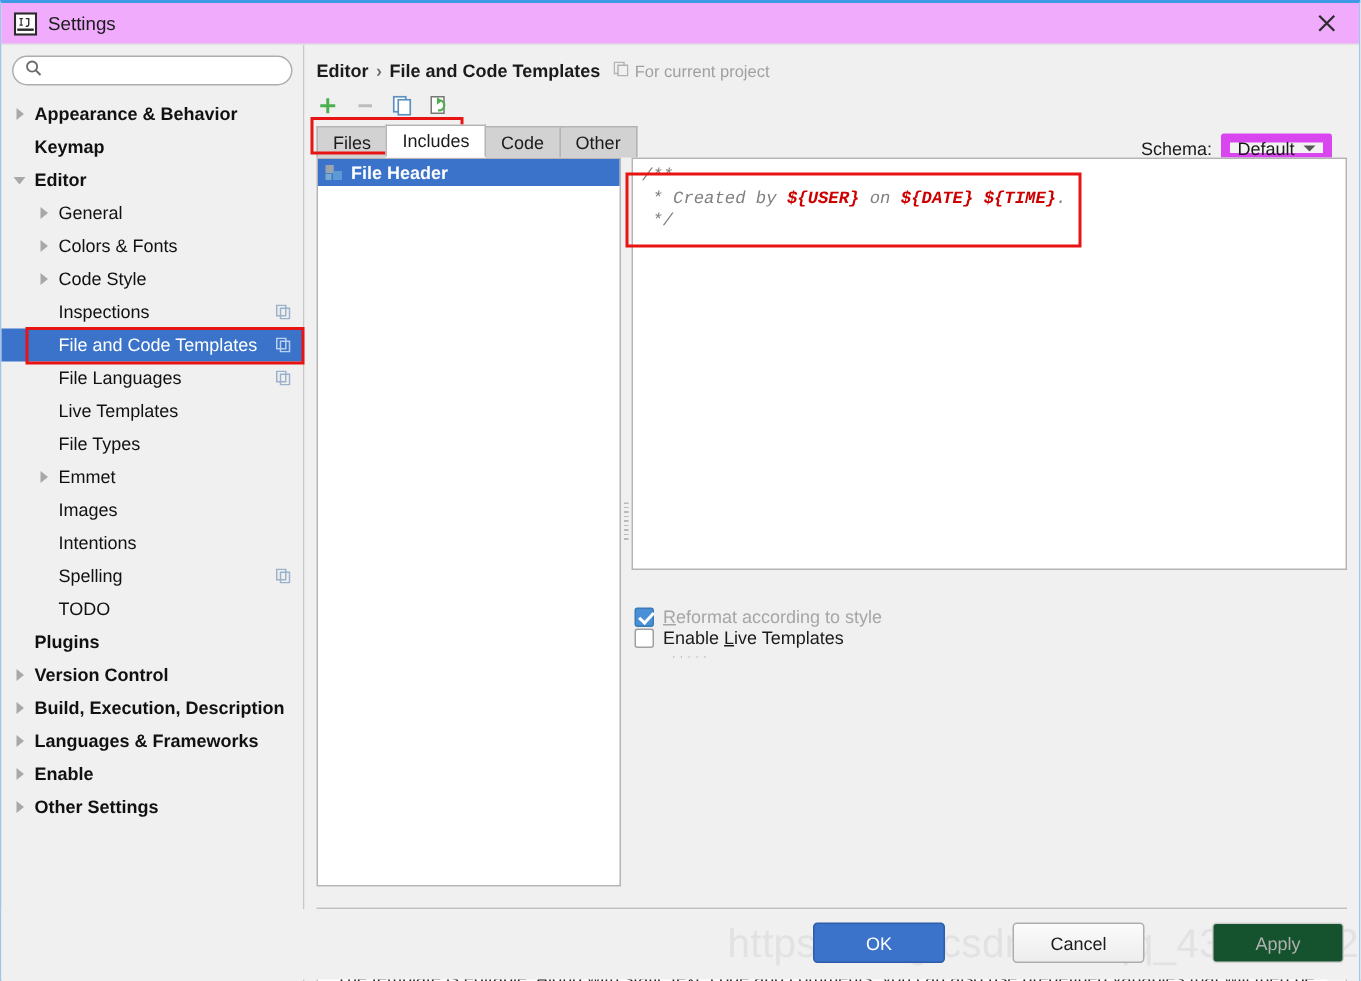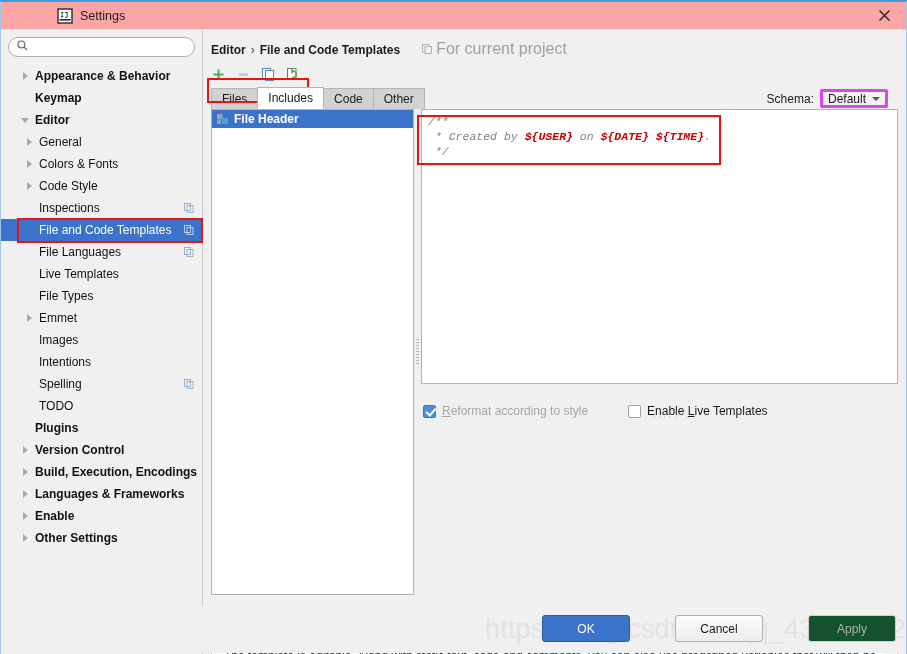--- a/index.html
+++ b/index.html
@@ -8,22 +8,22 @@
     background:#f0f0f0;
     font-family:"Liberation Sans", sans-serif;
     font-size:12px;
     color:#1a1a1a;
     -webkit-font-smoothing:antialiased;
   }
   .window{position:relative;width:907px;height:654px;background:#f0f0f0;box-sizing:border-box;
           border:1px solid #9fc6e8;border-top:2px solid #3f9ae5;}
 
   
-  .titlebar{height:27px;background:#fca5a5;display:flex;align-items:center;position:relative;
-            border-bottom:1px solid #e2e2e2;padding-left:48px;}
+  .titlebar{height:27px;background:#f0abfc;display:flex;align-items:center;position:relative;
+            border-bottom:1px solid #e2e2e2;}
   .title-icon{width:16px;height:16px;margin-left:8px;margin-right:7px;position:relative;flex:none;}
   .title-icon svg{display:block;}
   .title-text{font-size:12.5px;color:#1b1b1b;}
   .close-btn{position:absolute;right:0;top:0;width:44px;height:27px;display:flex;
              align-items:center;justify-content:center;cursor:default;}
   .close-btn svg{display:block;}
 
   
   .content{display:flex;height:calc(654px - 27px - 2px);box-sizing:border-box;}
 
@@ -43,31 +43,31 @@
   .tree-item .arrow{width:11px;height:11px;flex:none;margin-left:4px;margin-right:3px;position:relative;}
   .tree-item .arrow.closed::before{
       content:"";position:absolute;left:2px;top:1px;width:0;height:0;
       border-left:5px solid #a8a8a8;border-top:4px solid transparent;border-bottom:4px solid transparent;}
   .tree-item .arrow.open::before{
       content:"";position:absolute;left:0px;top:3px;width:0;height:0;
       border-top:5px solid #a8a8a8;border-left:4px solid transparent;border-right:4px solid transparent;}
   .tree-item .lbl{white-space:nowrap;}
   .tree-item.bold .lbl{font-weight:bold;}
   .tree-item .copy-ind{position:absolute;right:8px;top:5px;width:10px;height:10px;opacity:.85;}
-  .ind-l0{padding-left:16px;}
+  .ind-l0{padding-left:4px;}
   .ind-l1{padding-left:24px;}
   .ind-l1 .arrow{margin-left:0;}
 
   
   .right{flex:1;position:relative;box-sizing:border-box;background:#f0f0f0;}
   .breadcrumb{padding:10px 0 0 8px;font-size:12px;display:flex;align-items:baseline;}
   .breadcrumb .b1{font-weight:bold;color:#1b1b1b;}
   .breadcrumb .sep{color:#6f6f6f;margin:0 5px;font-weight:bold;}
   .breadcrumb .b2{font-weight:bold;color:#1b1b1b;}
-  .breadcrumb .proj{color:#a0a0a0;margin-left:22px;font-size:16px;display:flex;align-items:flex-end;}
+  .breadcrumb .proj{color:#a0a0a0;margin-left:9px;font-size:11px;display:flex;align-items:flex-end;}
   .breadcrumb .proj .ic{margin-right:4px;}
 
   .toolbar{display:flex;align-items:center;height:22px;padding-left:8px;margin-top:5px;gap:10px;}
   .tb-icon{width:15px;height:15px;position:relative;cursor:default;}
 
   .tabs{display:flex;align-items:flex-end;height:22px;padding-left:8px;margin-top:2px;position:relative;}
   .tab{height:20px;line-height:20px;padding:0 10px;font-size:12px;background:#d2d2d2;
        border:1px solid #b4b4b4;border-bottom:none;color:#1b1b1b;margin-right:-1px;cursor:default;}
   .tab.active{background:#ffffff;border-bottom:1px solid #ffffff;position:relative;z-index:2;}
 
@@ -83,21 +83,21 @@
      repeating-linear-gradient(to bottom,#b9b9b9 0 1px, transparent 1px 3px);}
 
   .editor-col{flex:1;display:flex;flex-direction:column;min-width:0;}
   .code-area{flex:none;height:275px;background:#ffffff;border:1px solid #b4b4b4;box-sizing:border-box;
              padding:4px 6px;overflow:hidden;position:relative;}
   .code-line{font-family:"Liberation Mono", monospace;font-size:11.5px;line-height:15px;
              white-space:pre;font-style:italic;color:#808080;}
   .code-line .var{color:#cc0000;font-weight:bold;font-style:italic;}
   .code-line .dot{color:#808080;}
 
-  .opts{height:30px;display:flex;padding-left:2px;margin-top:12px;}
+  .opts{height:30px;display:flex;padding-left:2px;margin-top:24px;flex-direction:column;}
   .cb{display:flex;align-items:center;margin-right:40px;cursor:default;}
   .cb .box{width:13px;height:13px;border:1px solid #a0a0a0;background:#fff;box-sizing:border-box;
            position:relative;margin-right:6px;flex:none;border-radius:2px;}
   .cb.checked .box{background:#4a90d9;border-color:#3b7ab5;}
   .cb.checked .box::after{content:"";position:absolute;left:3.5px;top:0.5px;width:4px;height:8px;
            border:solid #fff;border-width:0 2px 2px 0;transform:rotate(43deg);}
   .cb .tx{font-size:12px;color:#1b1b1b;}
   .cb.disabled .tx{color:#a6a6a6;}
   .cb .u{text-decoration:underline;}
   .dots{font-family:"Liberation Mono",monospace;font-size:7px;color:#bbb;letter-spacing:1px;
@@ -110,21 +110,21 @@
   .desc-box{margin-top:14px;height:156px;background:#ffffff;border:1px solid #c0c0c0;box-sizing:border-box;
             padding:9px 12px 0 12px;position:relative;overflow:hidden;}
   .desc-box p{margin:0 0 10px 0;font-size:12px;line-height:15px;color:#1b1b1b;}
   .desc-box i{font-style:italic;}
   .desc-box b{font-weight:bold;}
   .desc-scroll{position:absolute;right:1px;top:1px;width:11px;bottom:1px;background:#f5f5f5;}
   .desc-scroll .thumb{position:absolute;left:0;top:0;width:11px;height:26px;background:#d8d8d8;}
 
   .schema{position:absolute;right:18px;top:59px;display:flex;align-items:center;font-size:12px;}
   .schema .lbl{margin-right:6px;color:#1b1b1b;}
-  .schema .combo{height:19px;min-width:62px;border:3px solid #d946ef;background:#f2f2f2;border-radius:2px;
+  .schema .combo{height:19px;min-width:62px;border:6px solid #d946ef;background:#f2f2f2;border-radius:2px;
                  display:flex;align-items:center;justify-content:flex-end;padding:0 5px;
                  box-sizing:border-box;cursor:default;}
   .schema .combo .tx{font-size:12px;}
   .schema .combo .ar{margin-left:6px;width:0;height:0;border-left:4px solid transparent;
                      border-right:4px solid transparent;border-top:4px solid #555;}
 
   
   .footer{position:absolute;left:0;right:0;bottom:0;height:47px;background:#f0f0f0;}
   .btns{position:absolute;right:10px;top:9px;display:flex;gap:7px;}
   .btn{height:25px;min-width:62px;padding:0 12px;font-size:12px;border:1px solid #adadad;
@@ -260,21 +260,21 @@
           <div class="tree-item ind-l0 bold">
             <span class="arrow"></span>
             <span class="lbl">Plugins</span>
           </div>
           <div class="tree-item ind-l0 bold">
             <span class="arrow closed"></span>
             <span class="lbl">Version Control</span>
           </div>
           <div class="tree-item ind-l0 bold">
             <span class="arrow closed"></span>
-            <span class="lbl">Build, Execution, Encodings</span>
+            <span class="lbl">Build, Execution, Description</span>
           </div>
           <div class="tree-item ind-l0 bold">
             <span class="arrow closed"></span>
             <span class="lbl">Languages &amp; Frameworks</span>
           </div>
           <div class="tree-item ind-l0 bold">
             <span class="arrow closed"></span>
             <span class="lbl">Enable</span>
           </div>
           <div class="tree-item ind-l0 bold">

